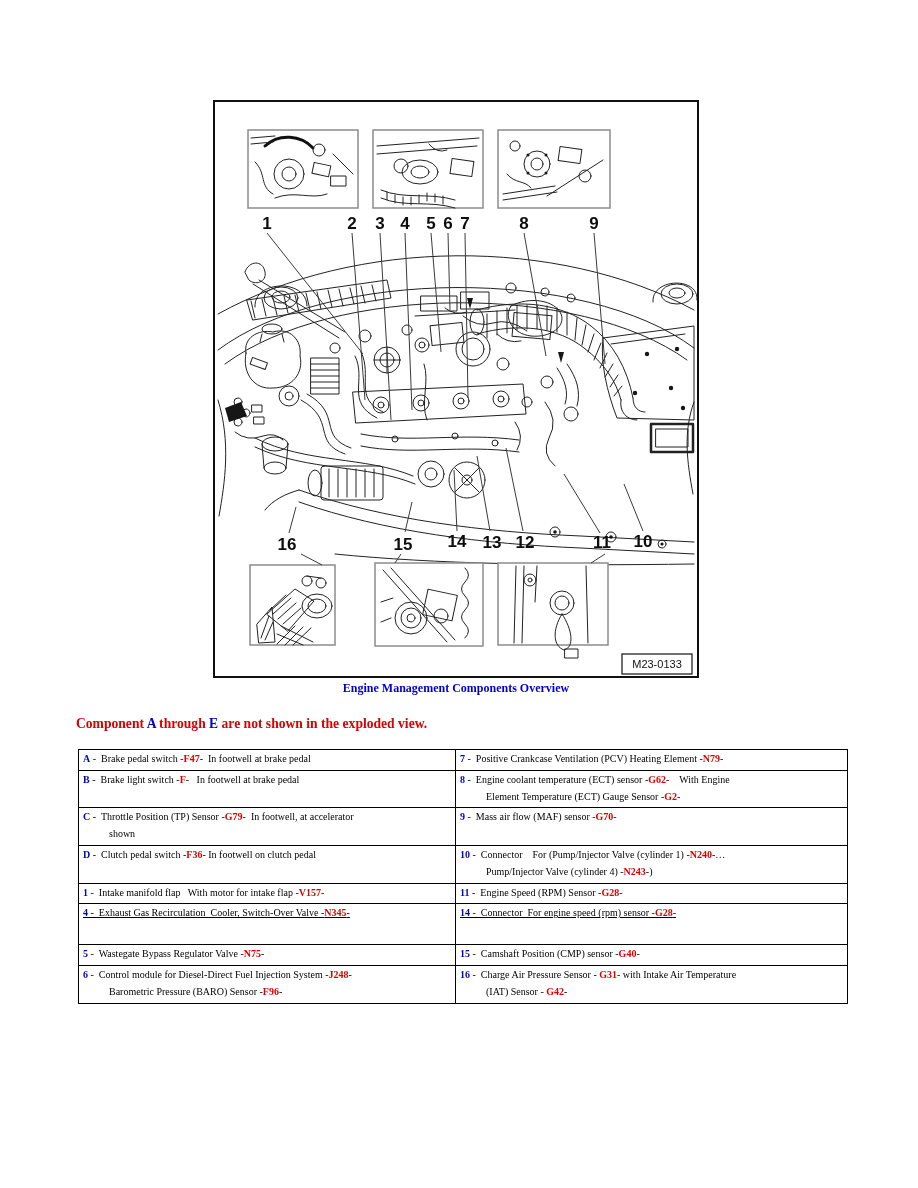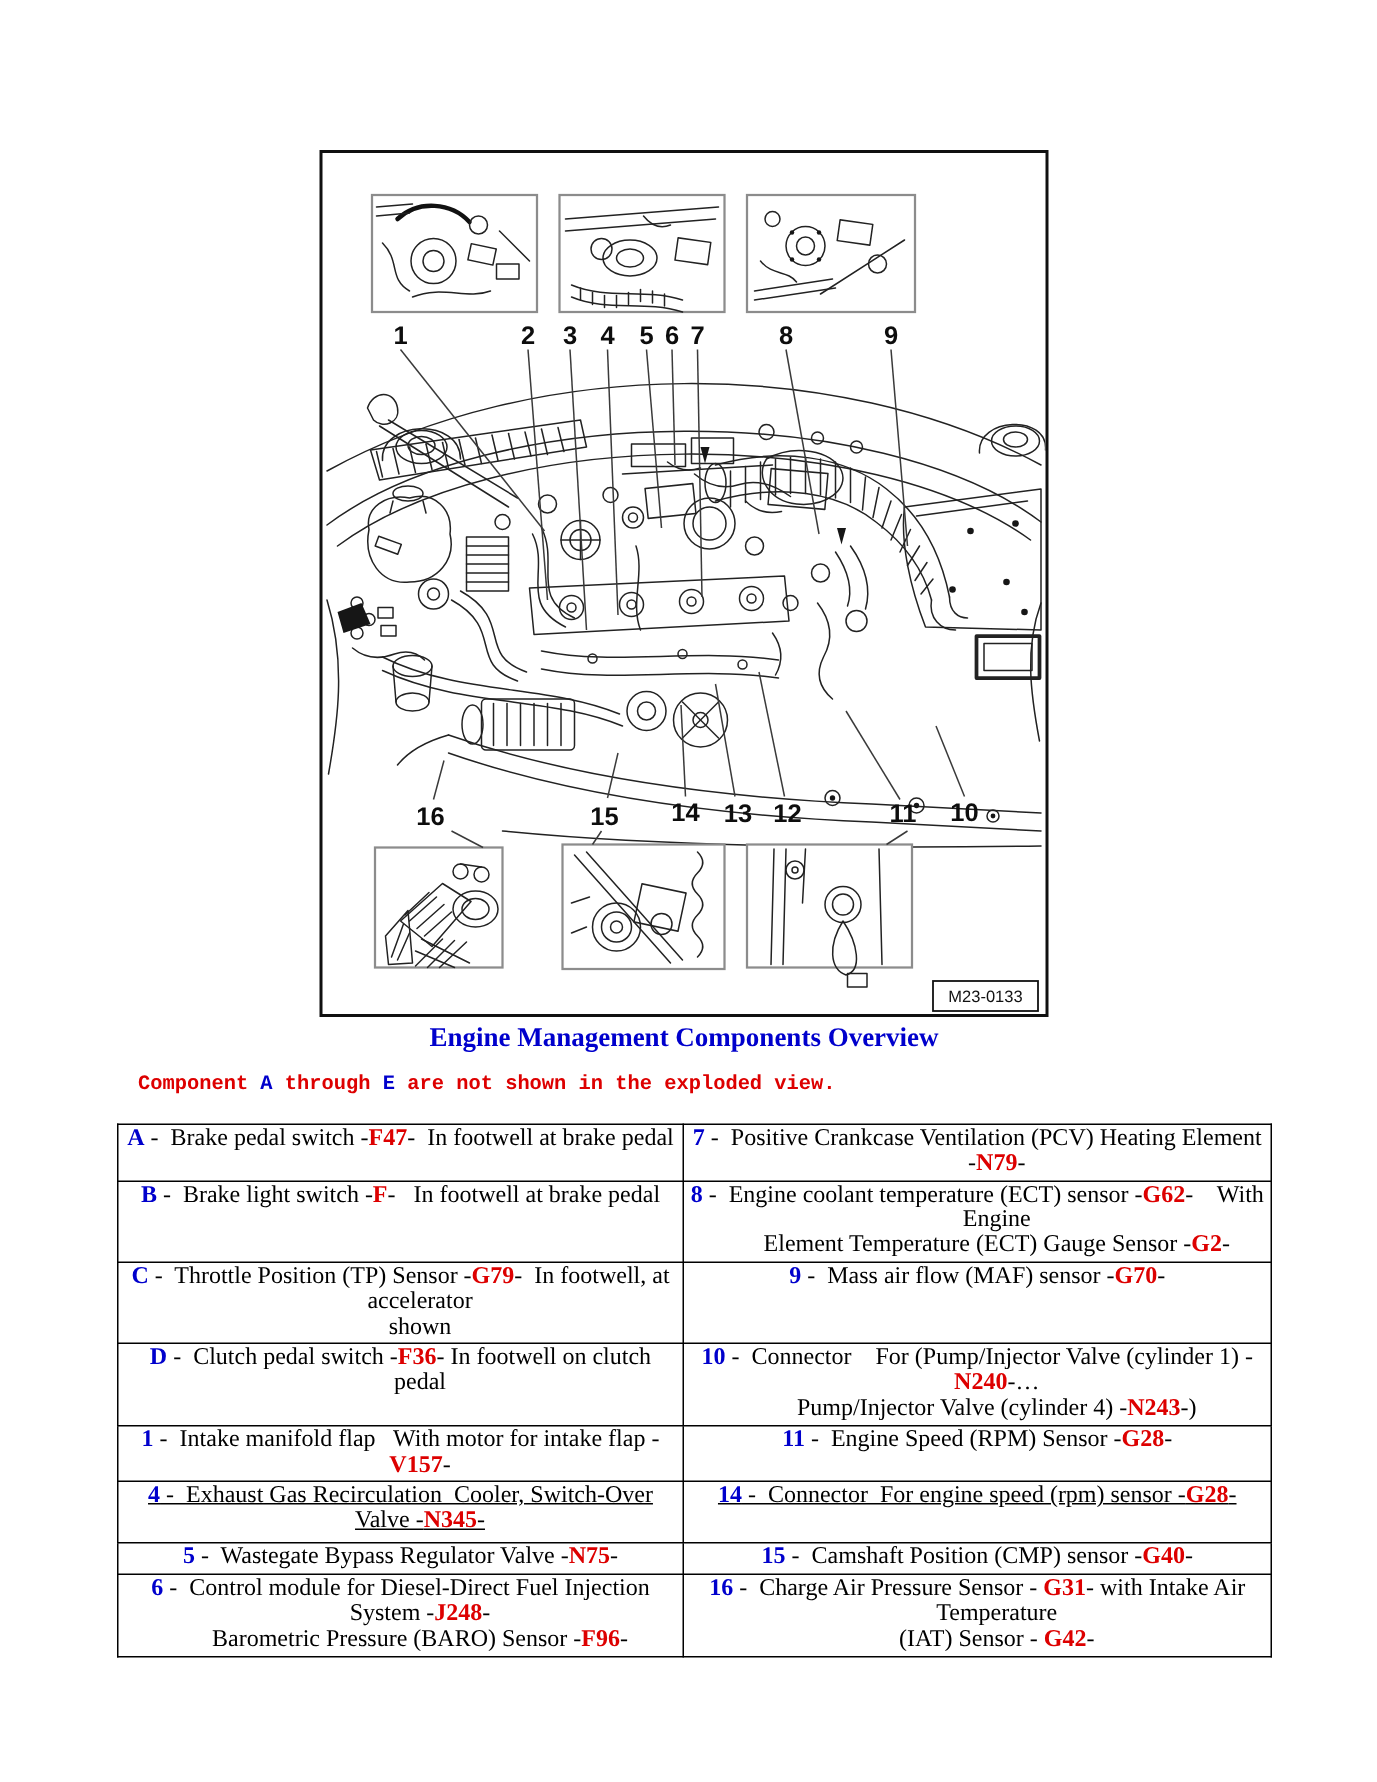--- a/index.html
+++ b/index.html
@@ -7,30 +7,30 @@
     width:918px;height:1188px;background:#ffffff;position:relative;
     font-family:"Liberation Serif", serif; color:#000;
   }
   .figure-frame{
     position:absolute;left:213px;top:100px;width:486px;height:578px;
     border:2px solid #101010;box-sizing:border-box;background:#fff;
   }
   .figure-frame svg{display:block;}
   .caption{
     position:absolute;left:213px;top:681px;width:486px;text-align:center;
-    font-weight:bold;font-size:18px;color:#0000cc;
+    font-weight:bold;font-size:12px;color:#0000cc;
   }
   .note{
-    position:absolute;left:92px;top:716px;width:700px;
-    font-weight:bold;font-size:13.6px;color:#dd0000;font-family:Liberation Mono, monospace;
+    position:absolute;left:76px;top:716px;width:700px;
+    font-weight:bold;font-size:13.6px;color:#dd0000;
   }
   table.legend{
     position:absolute;left:78px;top:749px;width:769px;
     border-collapse:collapse;table-layout:fixed;
-    font-size:16px;line-height:16.8px;text-align:center;
+    font-size:10px;line-height:16.8px;
   }
   table.legend td{
     border:1px solid #000;vertical-align:top;
     padding:1px 4px 2px 30px;text-indent:-26px;
     overflow:hidden;
   }
   tr.tall td{height:37px;text-decoration:underline;}
   .c-k{color:#000;}
   .c-r{color:#dd0000;font-weight:bold;}
   .c-b{color:#0000cc;font-weight:bold;}

